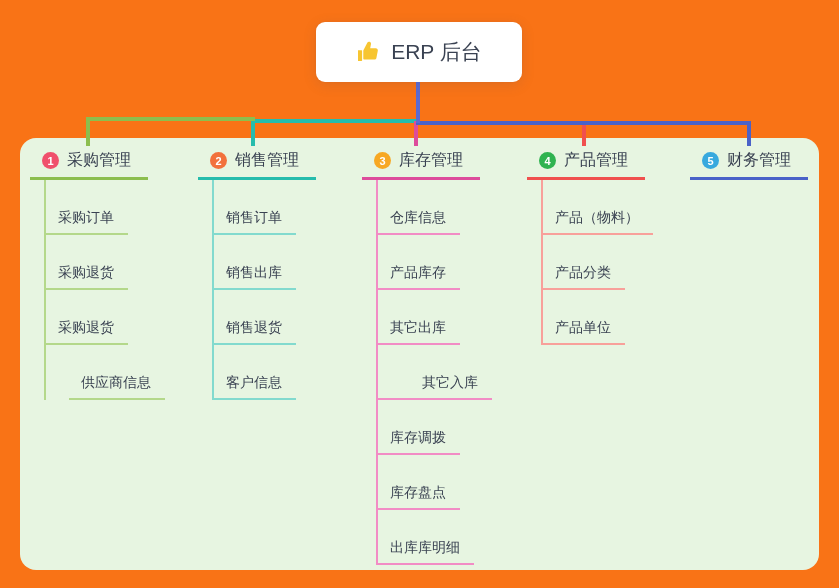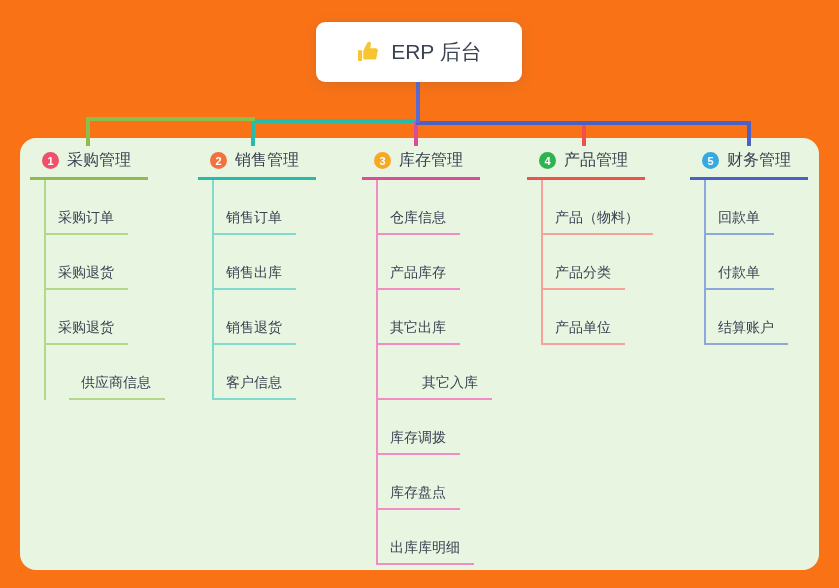--- a/index.html
+++ b/index.html
@@ -139,26 +139,15 @@
           <div class="child">
             <span class="child-text" style="border-bottom-color: rgb(248, 160, 154);">产品单位</span>
           </div>
         </div>
       </div>
       <div class="branch" style="left: 690px;">
         <div class="branch-label" style="border-bottom-color: rgb(74, 98, 200);">
           <span class="badge" style="background: rgb(56, 169, 222);">5</span>
           <span class="branch-text">财务管理</span>
         </div>
-        <div class="children" style="border-left-color: rgb(140, 166, 222);">
-          <div class="child">
-            <span class="child-text" style="border-bottom-color: rgb(140, 166, 222);">回款单</span>
-          </div>
-          <div class="child">
-            <span class="child-text" style="border-bottom-color: rgb(140, 166, 222);">付款单</span>
-          </div>
-          <div class="child">
-            <span class="child-text" style="border-bottom-color: rgb(140, 166, 222);">结算账户</span>
-          </div>
-        </div>
       </div>
     </div>
 </div>
 
 </body></html>

